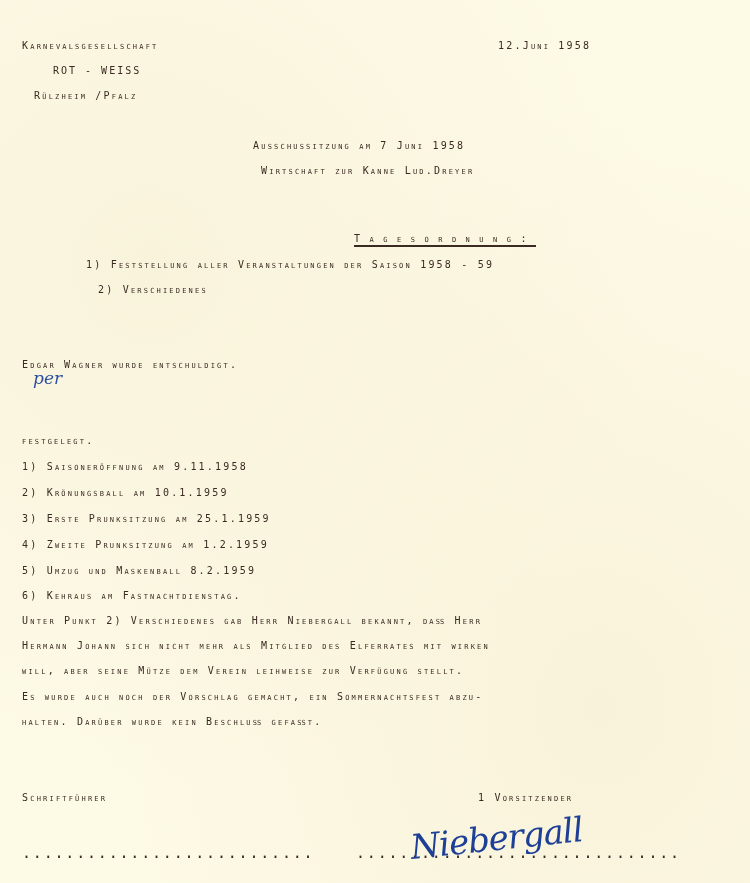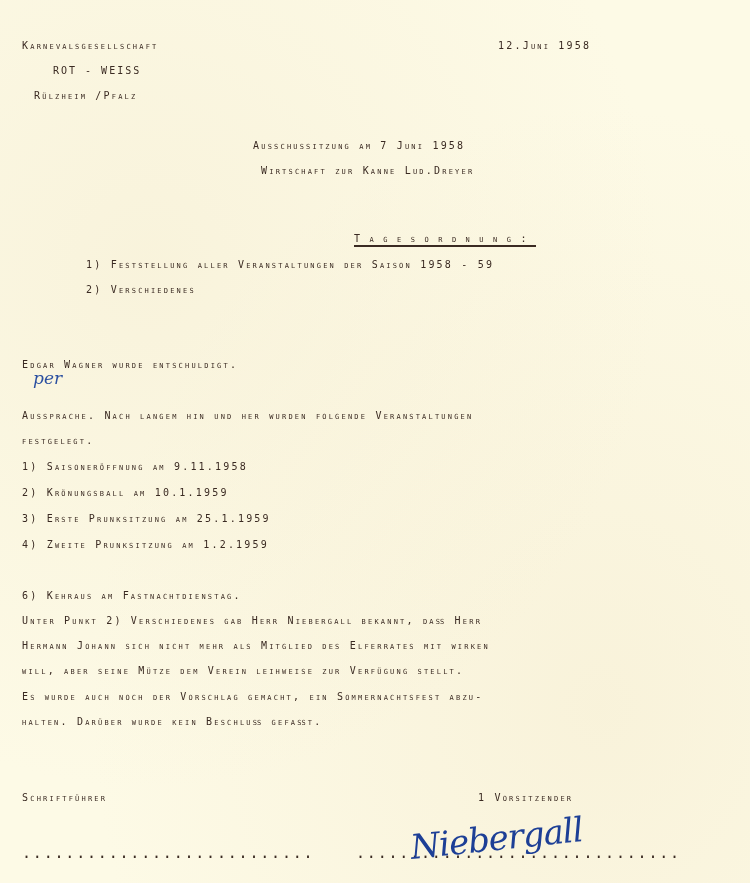--- a/index.html
+++ b/index.html
@@ -53,33 +53,33 @@
   <div class="line" style="left:498px; top:37px;">12.Juni 1958</div>
 
   <div class="line" style="left:253px; top:137px;">Ausschussitzung am 7 Juni 1958</div>
   <div class="line" style="left:261px; top:162px;">Wirtschaft zur Kanne Lud.Dreyer</div>
 
   <div class="line wide" style="left:292px; top:212px;">
     <span class="underline">Tagesordnung:</span>
   </div>
 
   <div class="line" style="left:86px; top:256px;">1) Feststellung aller Veranstaltungen der Saison 1958 - 59</div>
-  <div class="line" style="left:86px; top:281px;">2) Verschiedenes</div>
+  <div class="line" style="left:98px; top:281px;">2) Verschiedenes</div>
 
   <div class="line" style="left:22px; top:356px;">Edgar Wagner wurde entschuldigt.</div>
 
   <div class="annot" style="left:33px; top:368px;">per</div>
 
-  <div class="line" style="left:22px; top:407px;">Aussprache. Nach langem hin und her wurden folgende Veranstaltungen</div>
   <div class="line" style="left:22px; top:432px;">festgelegt.</div>
 
   <div class="line" style="left:22px; top:458px;">1) Saisoneröffnung am 9.11.1958</div>
   <div class="line" style="left:22px; top:484px;">2) Krönungsball am 10.1.1959</div>
   <div class="line" style="left:22px; top:510px;">3) Erste Prunksitzung am 25.1.1959</div>
   <div class="line" style="left:22px; top:536px;">4) Zweite Prunksitzung am 1.2.1959</div>
+  <div class="line" style="left:22px; top:562px;">5) Umzug und Maskenball 8.2.1959</div>
   <div class="line" style="left:22px; top:587px;">6) Kehraus am Fastnachtdienstag.</div>
 
   <div class="line" style="left:22px; top:612px;">Unter Punkt 2) Verschiedenes gab Herr Niebergall bekannt, daß Herr</div>
   <div class="line" style="left:22px; top:637px;">Hermann Johann sich nicht mehr als Mitglied des Elferrates mit wirken</div>
   <div class="line" style="left:22px; top:662px;">will, aber seine Mütze dem Verein leihweise zur Verfügung stellt.</div>
   <div class="line" style="left:22px; top:688px;">Es wurde auch noch der Vorschlag gemacht, ein Sommernachtsfest abzu-</div>
   <div class="line" style="left:22px; top:713px;">halten. Darüber wurde kein Beschluß gefaßt.</div>
 
   <div class="line" style="left:22px; top:789px;">Schriftführer</div>
   <div class="line" style="left:478px; top:789px;">1 Vorsitzender</div>

